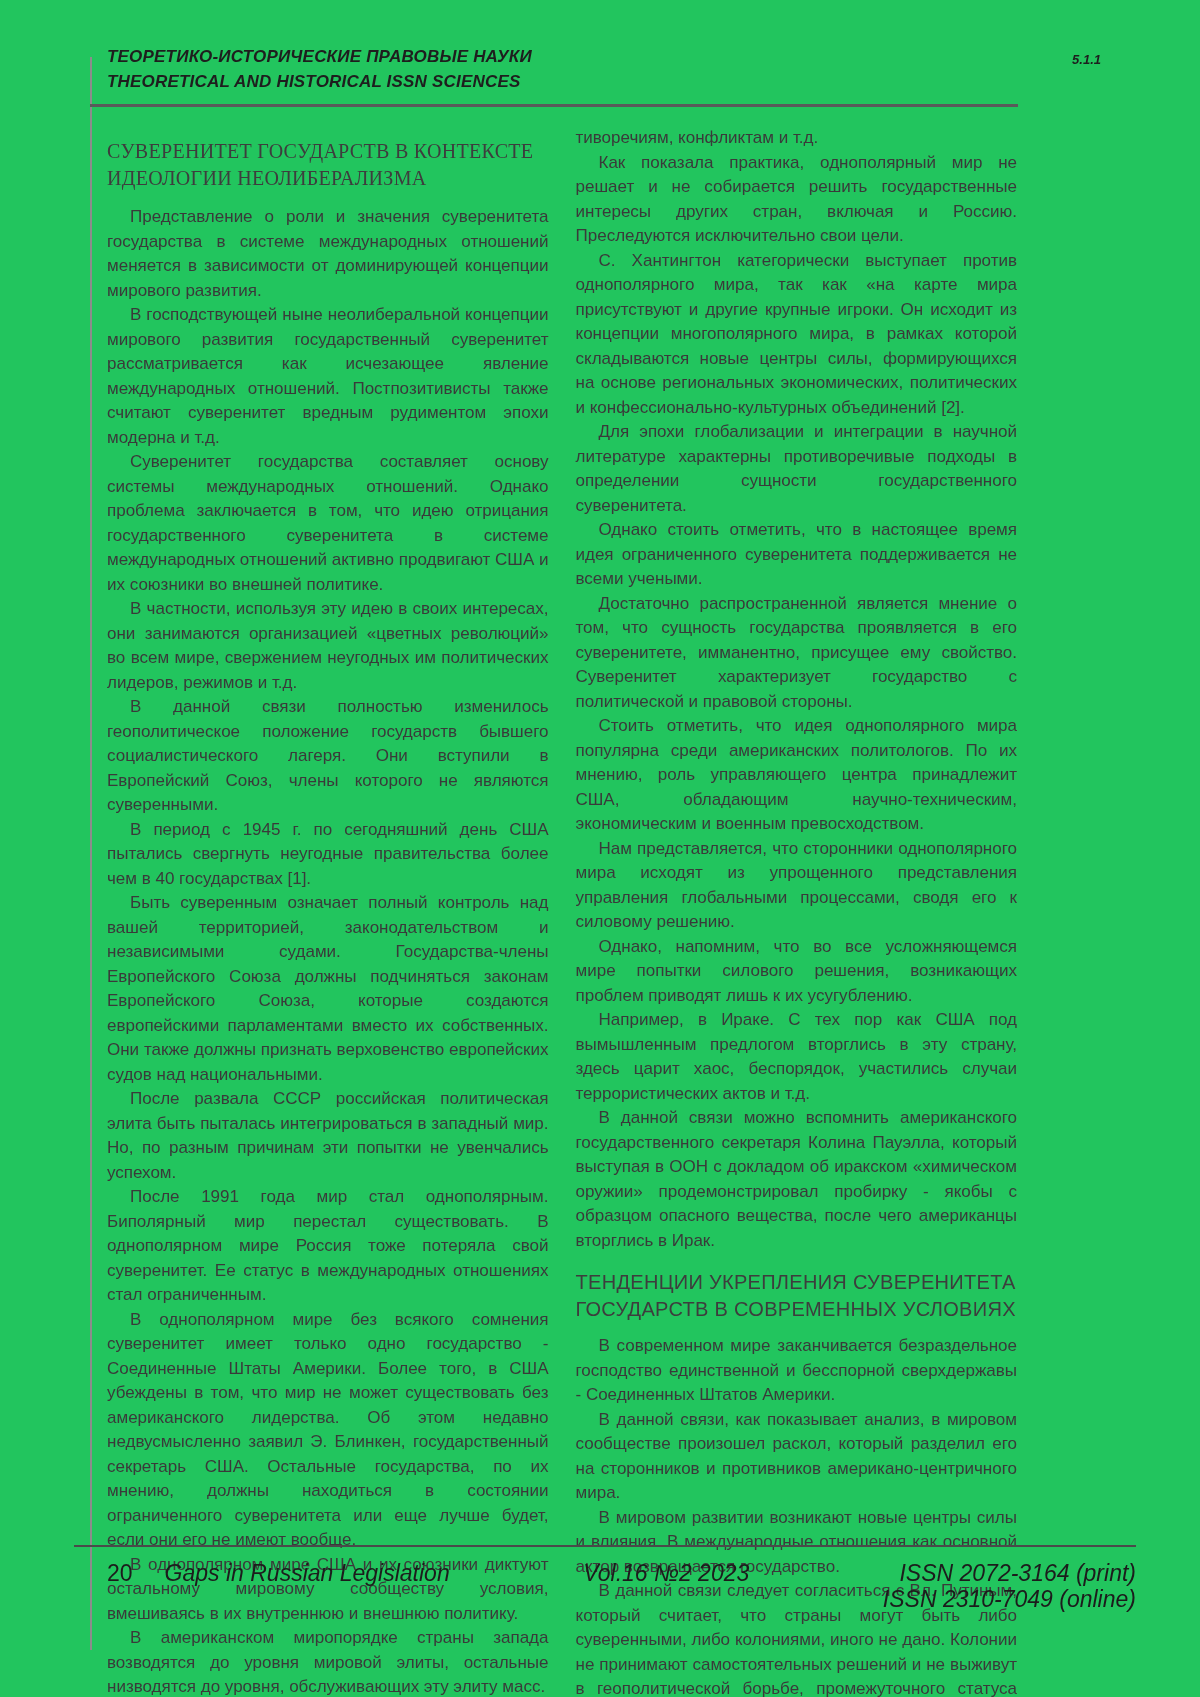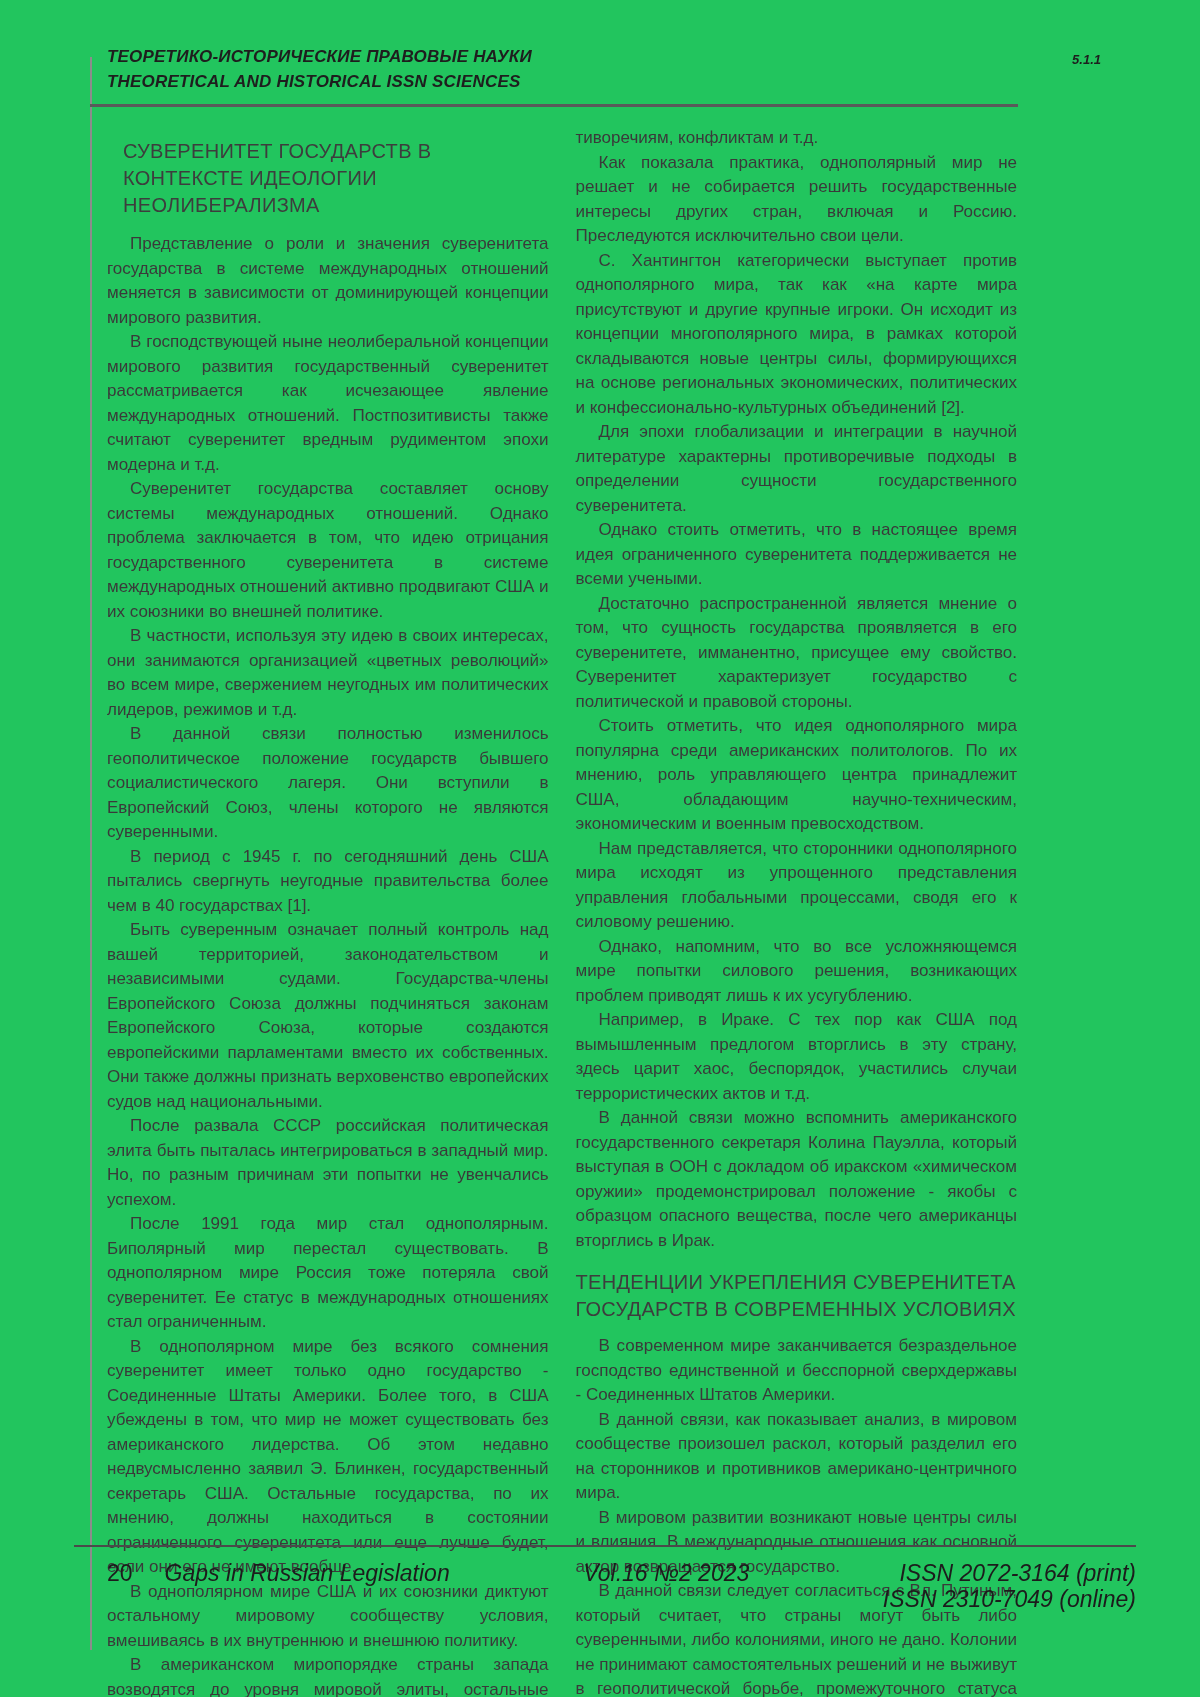--- a/index.html
+++ b/index.html
@@ -20,21 +20,21 @@
               font-size:13px; color:#1e1e1e; }
 
   
   .cols { position:absolute; left:107px; top:126px; width:910px; display:flex; gap:27px; }
   .col  { flex:1 1 0; min-width:0; }
 
   .article-title, .section-heading {
     font-size:20px; line-height:27px; font-weight:400; color:#3d3d3d;
     letter-spacing:0.3px; margin:0;
   }
-  .article-title  { margin:12px 0 13px 16px; }
+  .article-title  { margin:12px 0 13px 0;font-family:Liberation Serif, serif; }
   .section-heading{ margin:16px 0 11px 0; }
 
   .col p {
     margin:0; font-size:17px; line-height:24.5px; text-align:justify;
     text-indent:23px; color:#3a3a3a;
   }
   .col p.no-indent { text-indent:0; }
 
   
   .footer { position:absolute; left:107px; top:1560px; width:1029px;
@@ -81,21 +81,21 @@
       <p class="no-indent">тиворечиям, конфликтам и т.д.</p>
       <p>Как показала практика, однополярный мир не решает и не собирается решить государственные интересы других стран, включая и Россию. Преследуются исключительно свои цели.</p>
       <p>С. Хантингтон категорически выступает против однополярного мира, так как «на карте мира присутствуют и другие крупные игроки. Он исходит из концепции многополярного мира, в рамках которой складываются новые центры силы, формирующихся на основе региональных экономических, политических и конфессионально-культурных объединений [2].</p>
       <p>Для эпохи глобализации и интеграции в научной литературе характерны противоречивые подходы в определении сущности государственного суверенитета.</p>
       <p>Однако стоить отметить, что в настоящее время идея ограниченного суверенитета поддерживается не всеми учеными.</p>
       <p>Достаточно распространенной является мнение о том, что сущность государства проявляется в его суверенитете, имманентно, присущее ему свойство. Суверенитет характеризует государство с политической и правовой стороны.</p>
       <p>Стоить отметить, что идея однополярного мира популярна среди американских политологов. По их мнению, роль управляющего центра принадлежит США, обладающим научно-техническим, экономическим и военным превосходством.</p>
       <p>Нам представляется, что сторонники однополярного мира исходят из упрощенного представления управления глобальными процессами, сводя его к силовому решению.</p>
       <p>Однако, напомним, что во все усложняющемся мире попытки силового решения, возникающих проблем приводят лишь к их усугублению.</p>
       <p>Например, в Ираке. С тех пор как США под вымышленным предлогом вторглись в эту страну, здесь царит хаос, беспорядок, участились случаи террористических актов и т.д.</p>
-      <p>В данной связи можно вспомнить американского государственного секретаря Колина Пауэлла, который выступая в ООН с докладом об иракском «химическом оружии» продемонстрировал положение - якобы с образцом опасного вещества, после чего американцы вторглись в Ирак.</p>
+      <p>В данной связи можно вспомнить американского государственного секретаря Колина Пауэлла, который выступая в ООН с докладом об иракском «химическом оружии» продемонстрировал пробирку - якобы с образцом опасного вещества, после чего американцы вторглись в Ирак.</p>
 
       <h2 class="section-heading">ТЕНДЕНЦИИ УКРЕПЛЕНИЯ СУВЕРЕНИТЕТА ГОСУДАРСТВ В СОВРЕМЕННЫХ УСЛОВИЯХ</h2>
 
       <p>В современном мире заканчивается безраздельное господство единственной и бесспорной сверхдержавы - Соединенных Штатов Америки.</p>
       <p>В данной связи, как показывает анализ, в мировом сообществе произошел раскол, который разделил его на сторонников и противников американо-центричного мира.</p>
       <p>В мировом развитии возникают новые центры силы и влияния. В международные отношения как основной актор возвращается государство.</p>
       <p>В данной связи следует согласиться с Вл. Путиным, который считает, что страны могут быть либо суверенными, либо колониями, иного не дано. Колонии не принимают самостоятельных решений и не выживут в геополитической борьбе, промежуточного статуса быть не может.</p>
     </div>
 
   </div>

